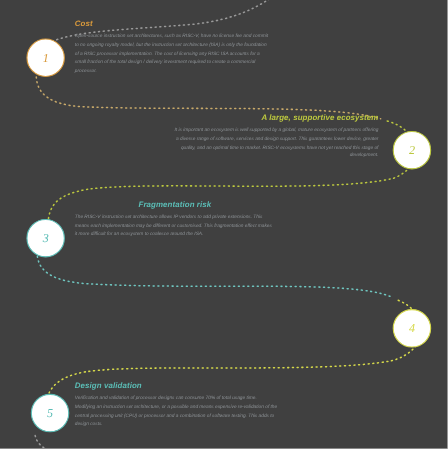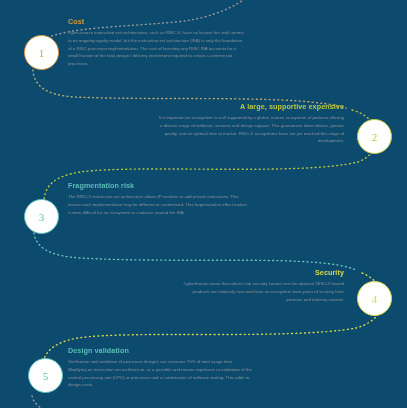--- a/index.html
+++ b/index.html
@@ -7,22 +7,23 @@
     padding: 0;
     background: #ffffff;
   }
   body {
     font-family: "Liberation Sans", sans-serif;
   }
   #page {
     position: relative;
     width: 407px;
     height: 408px;
-    background: #0c4a6e;
+    background: #404040;
     overflow: hidden;
+    font-style: italic;
   }
   #path-layer {
     position: absolute;
     left: 0; top: 0;
     width: 407px;
     height: 408px;
     pointer-events: none;
   }
   .step {
     position: absolute;
@@ -98,39 +99,35 @@
 
   <div class="step align-left" id="step-1">
     <div class="step-head" style="color: rgb(217, 154, 60);">Cost</div>
     <div class="step-body">Open-source instruction set architectures, such as RISC-V, have no license fee and commit to no ongoing royalty model, but the instruction set architecture (ISA) is only the foundation of a RISC processor implementation. The cost of licensing any RISC ISA accounts for a small fraction of the total design / delivery investment required to create a commercial processor.</div>
   </div>
   <div class="marker" id="mark-1" style="border-color: rgb(217, 154, 60); color: rgb(217, 154, 60);">
     <span>1</span>
   </div>
 
   <div class="step align-right" id="step-2">
-    <div class="step-head" style="color: rgb(188, 200, 63);">A large, supportive expensive</div>
+    <div class="step-head" style="color: rgb(188, 200, 63);">A large, supportive ecosystem</div>
     <div class="step-body">It is important an ecosystem is well supported by a global, mature ecosystem of partners offering a diverse range of software, services and design support. This guarantees lower device, greater quality, and an optimal time to market. RISC-V ecosystems have not yet reached this stage of development.</div>
   </div>
   <div class="marker" id="mark-2" style="border-color: rgb(188, 200, 63); color: rgb(188, 200, 63);">
     <span>2</span>
   </div>
 
   <div class="step align-left" id="step-3">
-    <div class="step-head" style="color: rgb(91, 189, 182);">Fragmentation risk</div>
+    <div class="step-head" style="color: rgb(91, 189, 182); text-align: center;">Fragmentation risk</div>
     <div class="step-body">The RISC-V instruction set architecture allows IP vendors to add private extensions. This means each implementation may be different or customised. This fragmentation effect makes it more difficult for an ecosystem to coalesce around the ISA.</div>
   </div>
   <div class="marker" id="mark-3" style="border-color: rgb(91, 189, 182); color: rgb(91, 189, 182);">
     <span>3</span>
   </div>
 
-  <div class="step align-right" id="step-4">
-    <div class="step-head" style="color: rgb(214, 217, 74);">Security</div>
-    <div class="step-body">Cyberthreats mean that robust chip security cannot ever be optional. RISC-V based products are relatively new and have an ecosystem born years of scrutiny from partners and industry experts.</div>
-  </div>
   <div class="marker" id="mark-4" style="border-color: rgb(214, 217, 74); color: rgb(214, 217, 74);">
     <span>4</span>
   </div>
 
   <div class="step align-left" id="step-5">
     <div class="step-head" style="color: rgb(91, 189, 182);">Design validation</div>
     <div class="step-body">Verification and validation of processor designs can consume 70% of total usage time. Modifying an instruction set architecture, or a possible and means expensive re-validation of the central processing unit (CPU) or processor and a combination of software testing. This adds to design costs.</div>
   </div>
   <div class="marker" id="mark-5" style="border-color: rgb(91, 189, 182); color: rgb(91, 189, 182);">
     <span>5</span>

